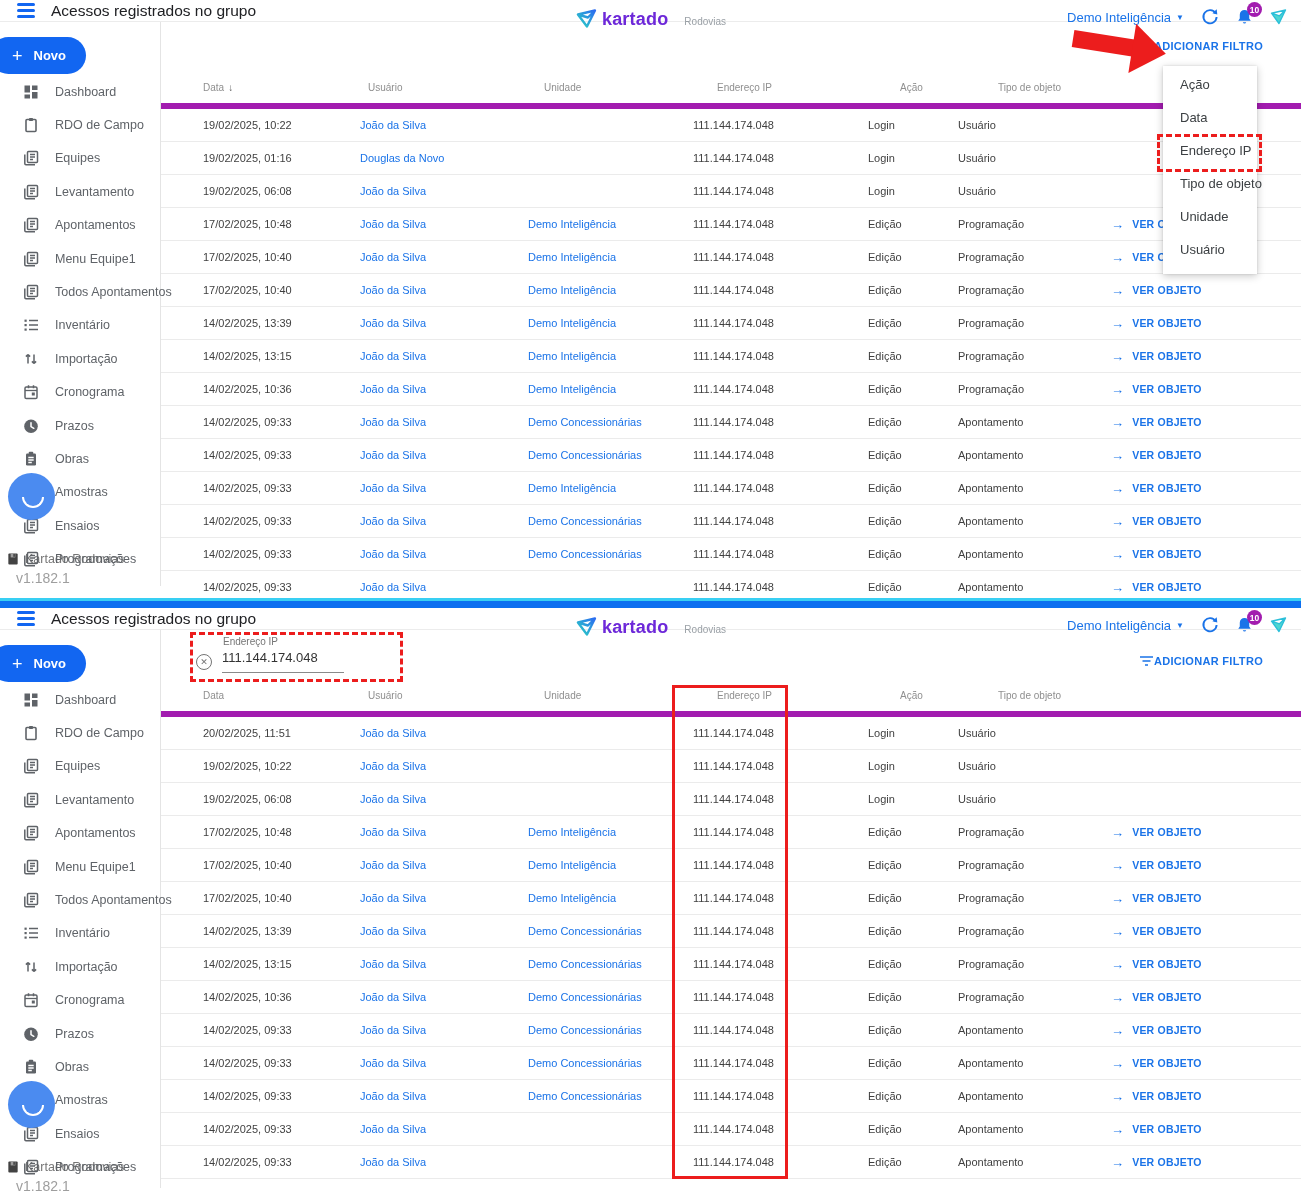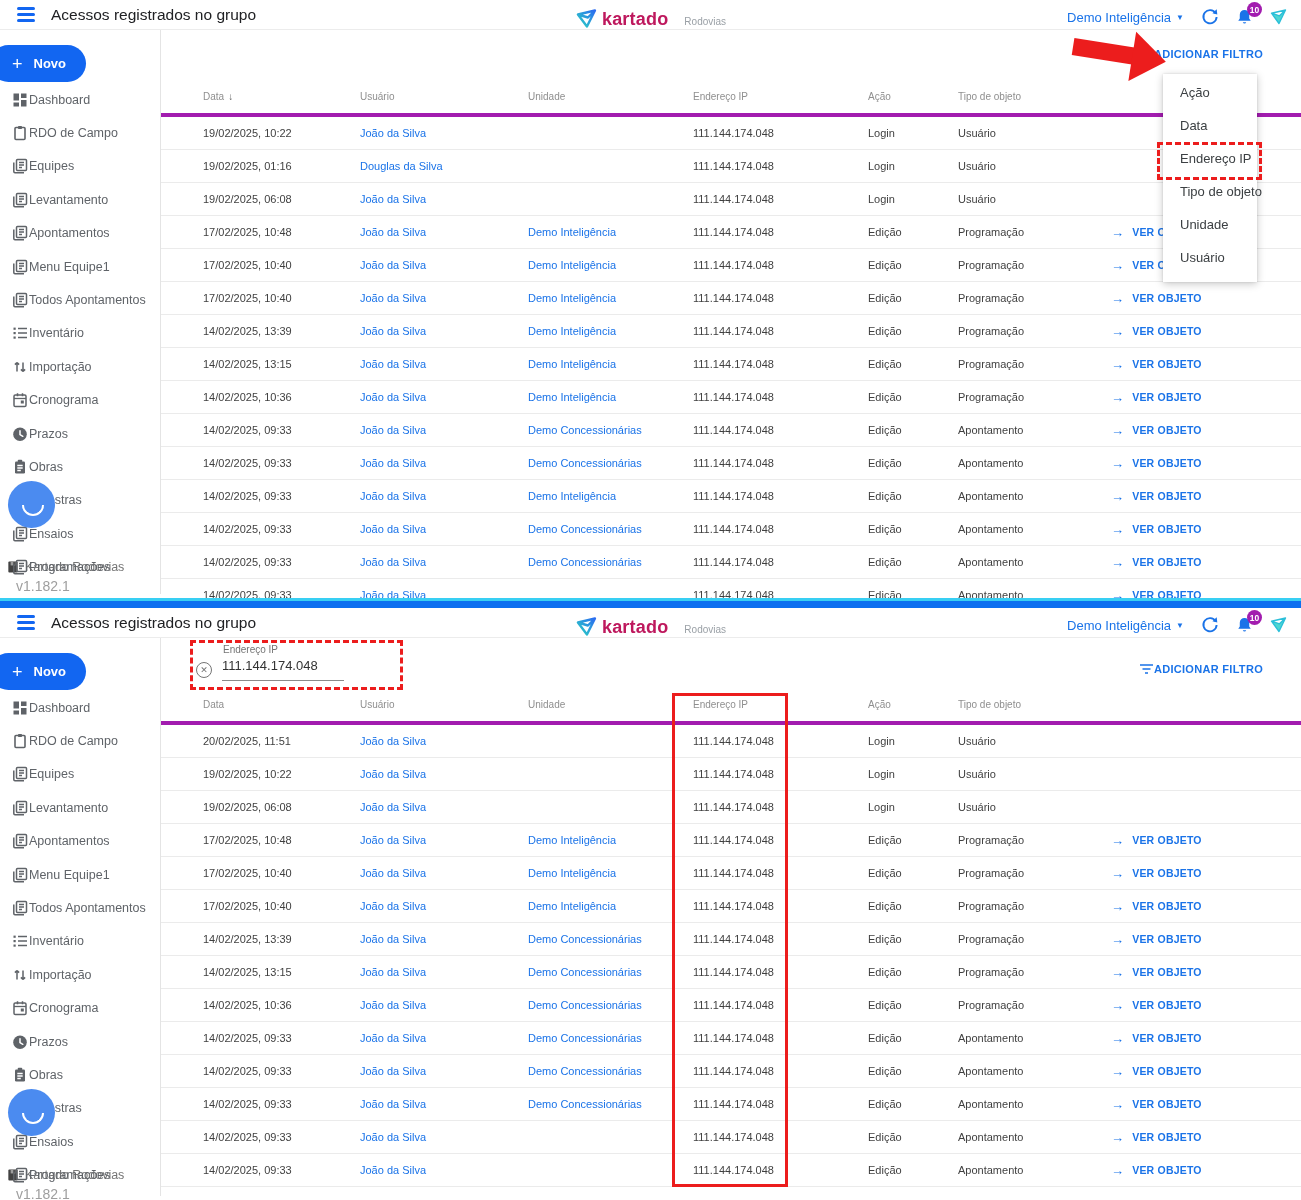--- a/index.html
+++ b/index.html
@@ -4,56 +4,56 @@
 <style>
   * { margin:0; padding:0; box-sizing:border-box; }
   body { width:1301px; height:1200px; font-family:"Liberation Sans", sans-serif; background:#fff; overflow:hidden; }
 
   .panel { position:relative; width:1301px; background:#fff; overflow:hidden; }
   .p1 { height:598px; }
   .p2 { height:592px; }
   .divider { height:10px; background:linear-gradient(#38cff3 0 30%, #0d6ff0 30% 100%); }
 
   
-  .app-header { height:30px; border-bottom:1px solid #ececec; display:flex; align-items:center; position:relative; background:#fff; z-index:20; }
+  .app-header { height:22px; border-bottom:1px solid #ececec; display:flex; align-items:center; position:relative; background:#fff; z-index:20; }
   .burger { margin-left:17px; width:18px; display:flex; flex-direction:column; gap:3.5px; cursor:pointer; }
   .burger span { height:2.4px; background:#1266f1; border-radius:2px; }
   .app-title { margin-left:16px; font-size:15.5px; font-weight:500; color:#202124; }
   .logo { position:absolute; left:50%; transform:translateX(-50%); top:5px; display:flex; align-items:baseline; }
   .logo svg { position:relative; top:4px; margin-right:5px; }
-  .logo-text { font-size:18px; font-weight:bold; color:#be185d; letter-spacing:.2px; }
+  .logo-text { font-size:18px; font-weight:bold; color:#6d28d9; letter-spacing:.2px; }
   .logo-sub { font-size:10px; color:#9aa0a6; margin-left:16px; }
   .header-right { position:absolute; right:14px; top:0; height:34px; display:flex; align-items:center; gap:17px; }
   .account { color:#1a73e8; font-size:13px; display:flex; align-items:center; gap:5px; cursor:pointer; }
   .account .caret { font-size:8px; }
   .icon-btn { position:relative; display:flex; align-items:center; cursor:pointer; }
   .badge { position:absolute; top:-6px; right:-9px; min-width:15px; height:15px; border-radius:8px; background:#a21caf; color:#fff; font-size:8.5px; font-weight:bold; display:flex; align-items:center; justify-content:center; padding:0 2px; }
 
   
   .pbody { display:flex; height:calc(100% - 34px); }
   .sidebar { width:161px; border-right:1px solid #e4e4e4; position:relative; flex:none; background:#fff; }
   .novo { position:absolute; left:-10px; top:15px; height:37px; border-radius:19px; background:#1266f1; color:#fff; display:flex; align-items:center; padding:0 20px 0 22px; gap:11px; cursor:pointer; }
   .novo .plus { font-size:18px; font-weight:400; line-height:1; }
   .novo .nlabel { font-size:13px; font-weight:bold; }
   .side-list { position:absolute; top:53px; left:0; right:0; z-index:2; }
-  .side-item { height:33.4px; display:flex; align-items:center; padding-left:11px; color:#5f6368; font-size:12.5px; cursor:pointer; white-space:nowrap; }
+  .side-item { height:33.4px; display:flex; align-items:center; padding-left:22px; gap:15px; color:#5f6368; font-size:12.5px; cursor:pointer; white-space:nowrap; }
   .side-item .ic { width:18px; height:18px; flex:none; }
   .side-footer { position:absolute; left:6px; top:530px; z-index:1; color:#8a8a8a; }
   .sf-row { display:flex; align-items:center; gap:5px; font-size:12.5px; color:#757575; }
   .sf-ver { font-size:14px; color:#9e9e9e; margin-top:4px; margin-left:10px; }
   .chat-bubble { position:absolute; left:8px; top:451px; width:47px; height:47px; border-radius:50%; background:#4b8bf0; z-index:5; cursor:pointer; }
   .chat-bubble::after { content:""; position:absolute; left:14px; top:24px; width:18px; height:9px; border:2.5px solid #fff; border-top:none; border-radius:0 0 12px 12px; }
   .chat-bubble::before { content:""; position:absolute; left:3px; bottom:-2px; width:0; height:0; border:7px solid transparent; border-top-color:#4b8bf0; transform:rotate(25deg); }
 
   
   .content { flex:1; position:relative; background:#fff; }
   .toolbar { height:50px; position:relative; }
   .addfilter { position:absolute; top:18px; right:38px; display:flex; align-items:center; gap:0; color:#1a73e8; font-weight:bold; font-size:11px; letter-spacing:.3px; cursor:pointer; }
   .thead, .trow { display:grid; grid-template-columns:157px 168px 165px 175px 90px 153px 1fr; padding-left:42px; align-items:center; }
-  .thead { height:37px; border-bottom:4px solid #a21caf; color:#8f8f8f; font-size:10px; }
+  .thead { height:37px; border-bottom:6px solid #a21caf; color:#8f8f8f; font-size:10px;gap:8px; }
   .thead .sort { color:#616161; font-size:10px; margin-left:4px; }
   .trow { height:33px; border-bottom:1px solid #ebebeb; font-size:11px; color:#3f3f3f; }
   .td-link { color:#1a73e8; cursor:pointer; }
   .td-verlink { color:#1a73e8; font-weight:bold; font-size:10.5px; display:flex; align-items:center; gap:8px; cursor:pointer; letter-spacing:.2px; }
   .td-verlink .arr { font-size:13px; font-weight:bold; }
 
   
   .filter-menu { position:absolute; left:1002px; top:44px; width:94px; height:208px; background:#fff; box-shadow:0 2px 8px rgba(0,0,0,.22), 0 0 2px rgba(0,0,0,.12); z-index:40; padding-top:2px; }
   .fm-item { height:33px; display:flex; align-items:center; padding-left:17px; font-size:13px; color:#3c4043; cursor:pointer; white-space:nowrap; }
 
@@ -334,21 +334,21 @@
             <div class="td-link">João da Silva</div>
             <div class="td-link"></div>
             <div>111.144.174.048</div>
             <div>Login</div>
             <div>Usuário</div>
 
           </div>
 
           <div class="trow">
             <div>19/02/2025, 01:16</div>
-            <div class="td-link">Douglas da Silva</div>
+            <div class="td-link">Douglas da Novo</div>
             <div class="td-link"></div>
             <div>111.144.174.048</div>
             <div>Login</div>
             <div>Usuário</div>
 
           </div>
 
           <div class="trow">
             <div>19/02/2025, 06:08</div>
             <div class="td-link">João da Silva</div>

